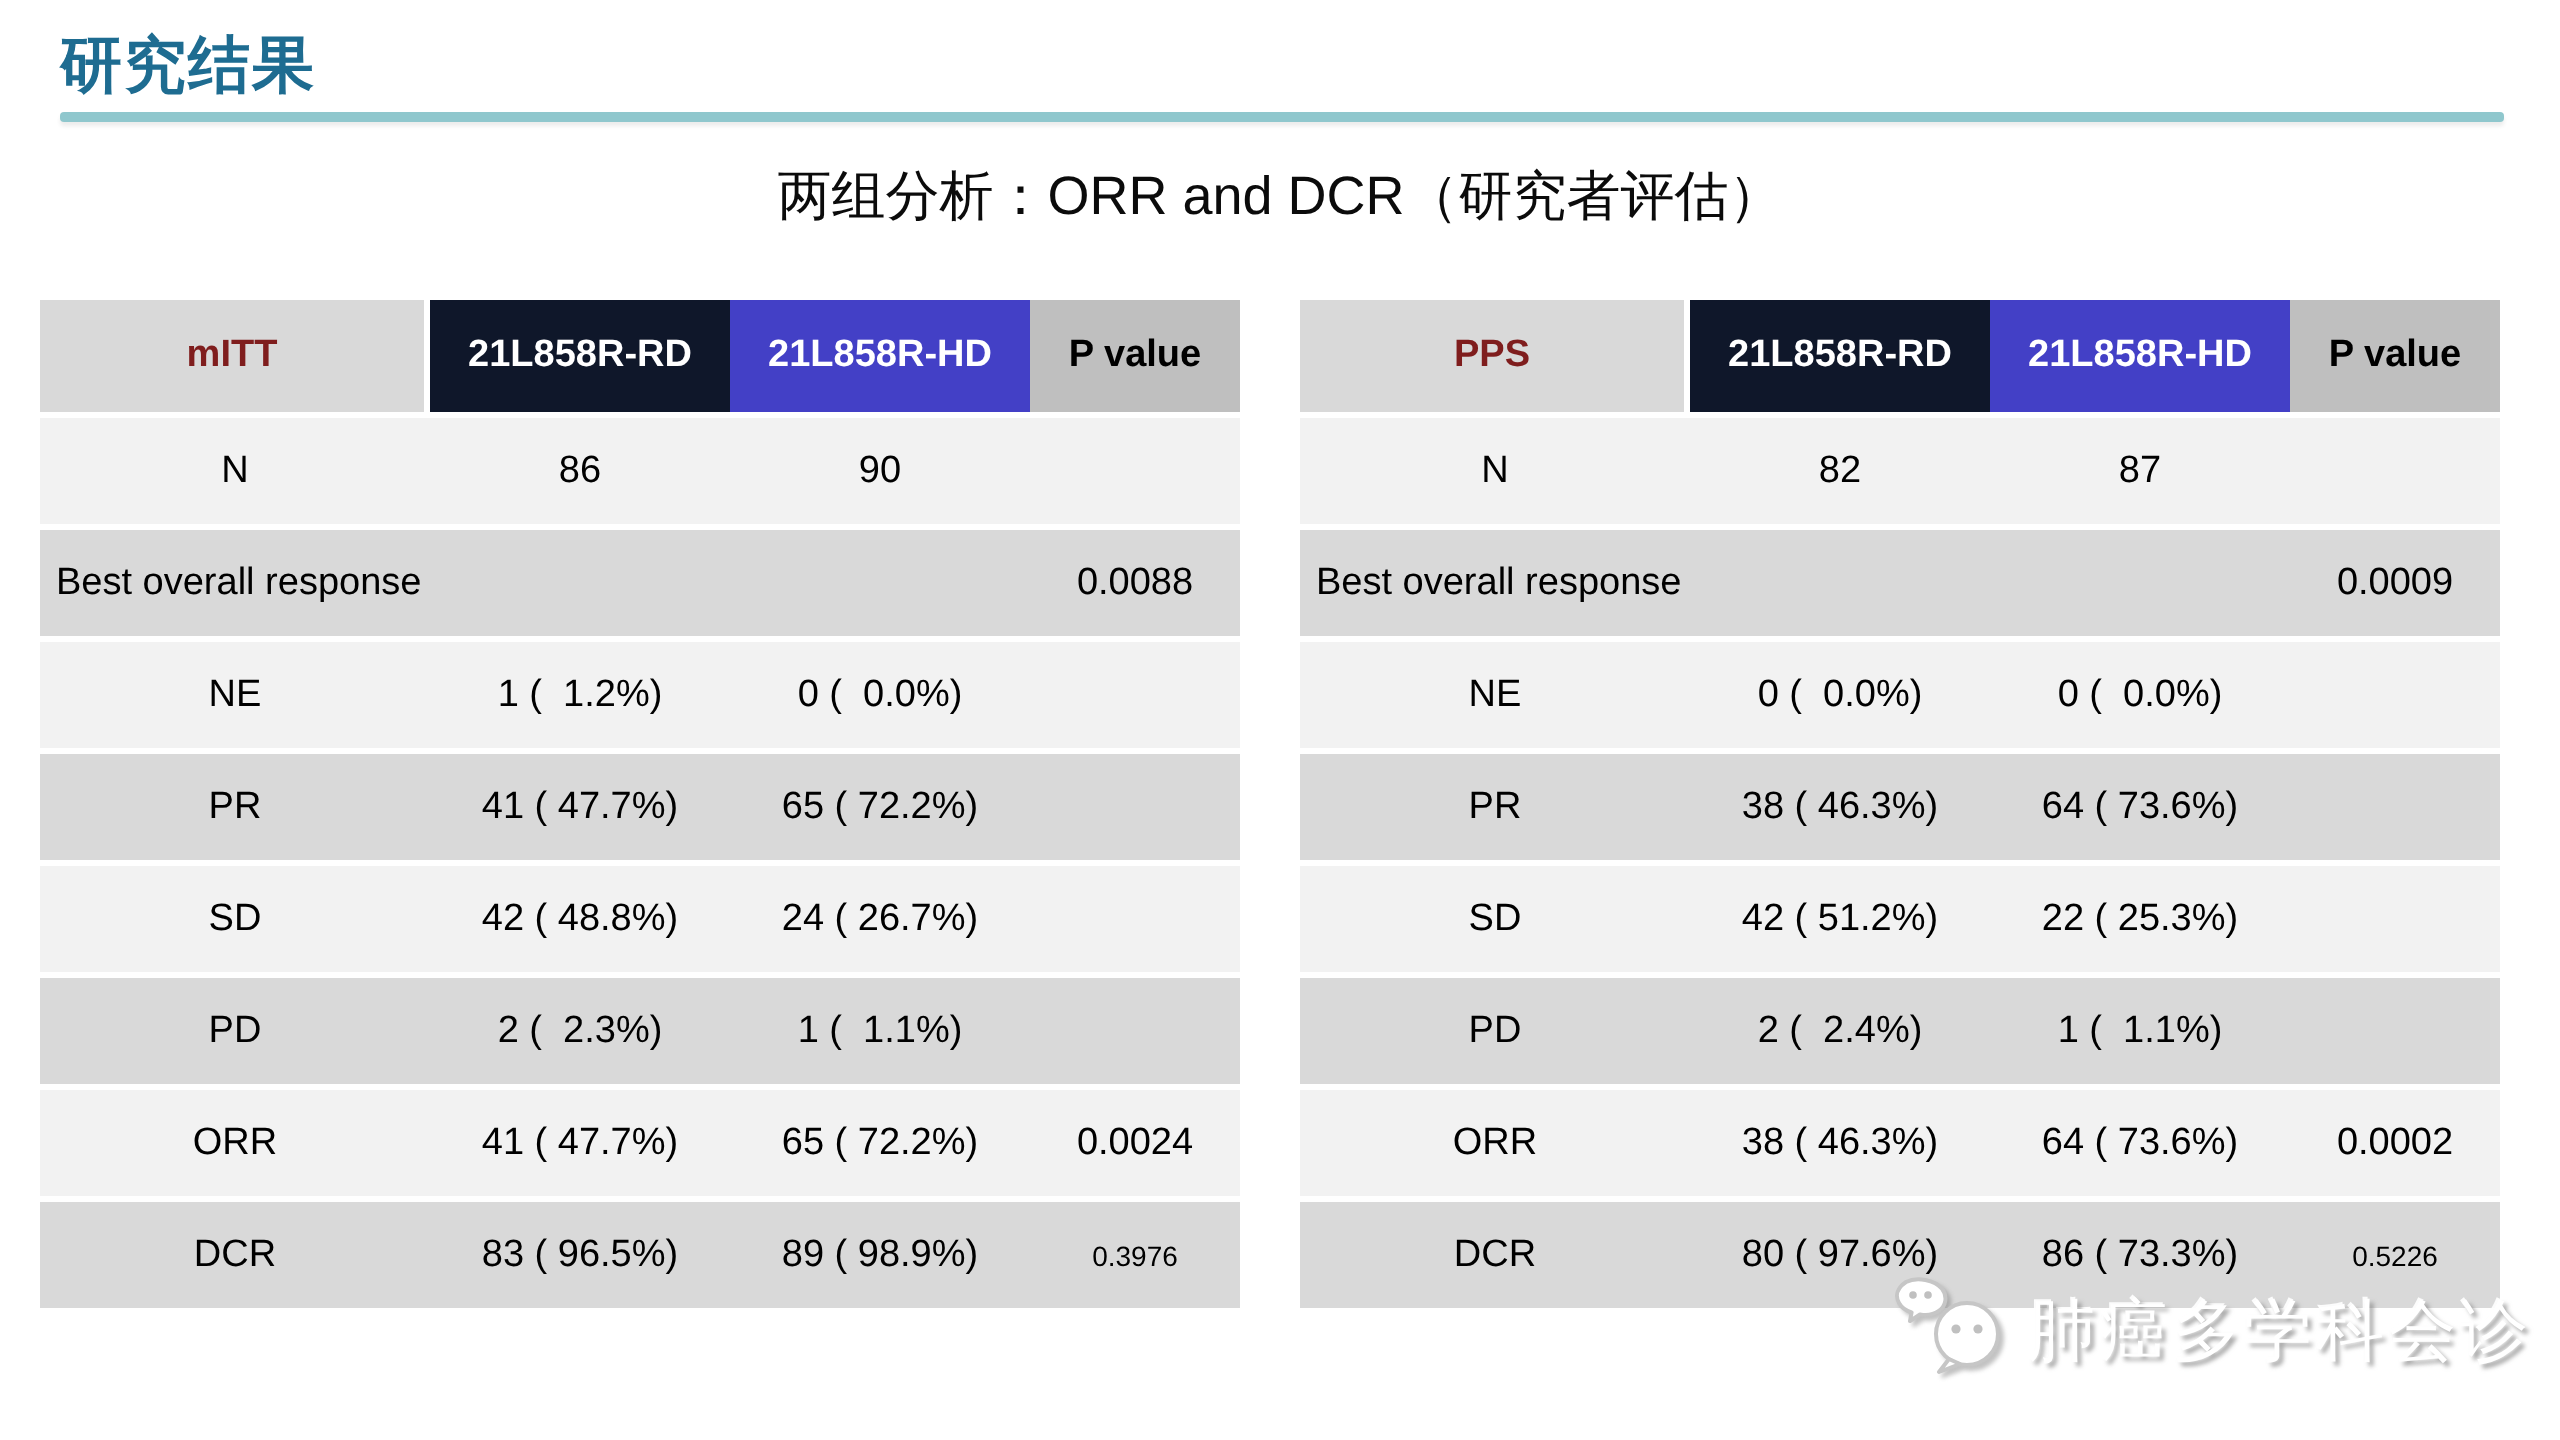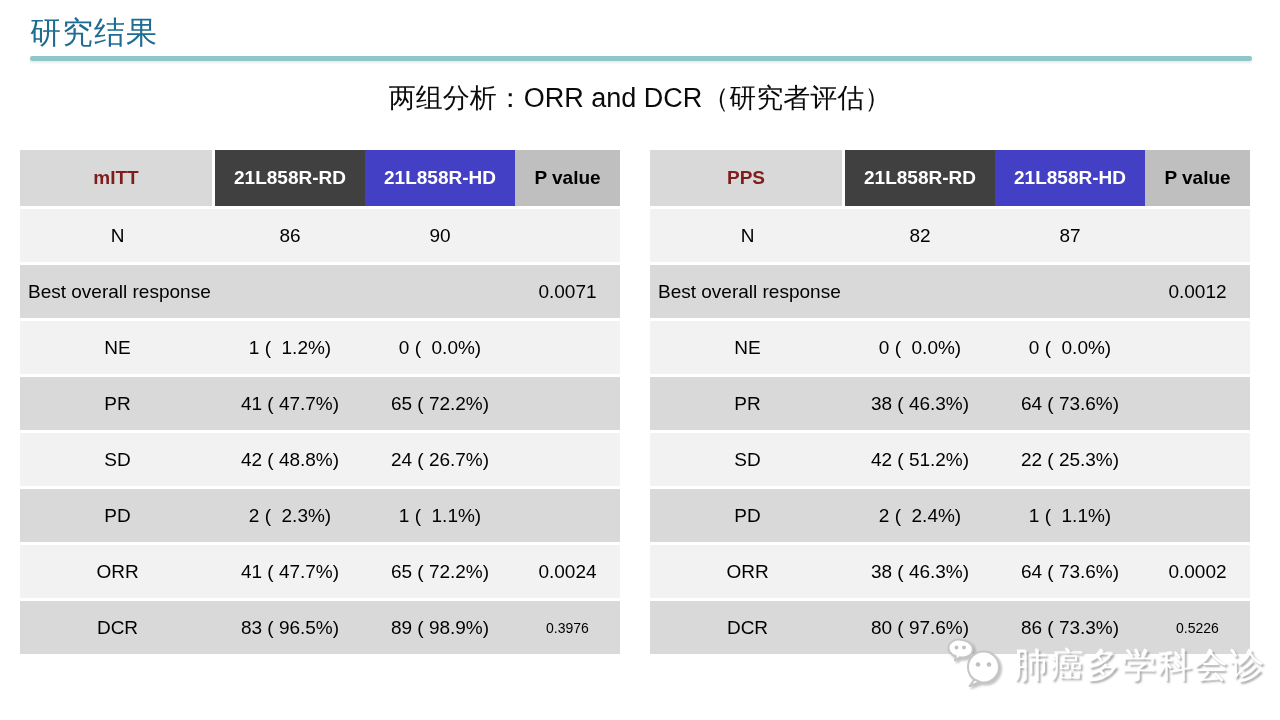--- a/index.html
+++ b/index.html
@@ -4,42 +4,42 @@
 <style>
   html,body{margin:0;padding:0;}
   body{
     width:1280px;height:720px;position:relative;overflow:hidden;
     background:#ffffff;
     font-family:"Liberation Sans", sans-serif;
     -webkit-font-smoothing:antialiased;
   }
   .title{
     position:absolute;left:30px;top:12px;
-    font-size:31px;font-weight:normal;color:#1E6C91;letter-spacing:1px;
+    font-size:31px;font-weight:bold;color:#1E6C91;letter-spacing:1px;
   }
   .title-underline{
     position:absolute;left:30px;top:56px;width:1222px;height:5px;
     background:#8FC7CD;border-radius:2px;
     box-shadow:0 2px 2px rgba(0,0,0,0.08);
   }
   .subtitle{
     position:absolute;left:0;top:80px;width:1280px;text-align:center;
     font-size:27px;font-weight:normal;color:#0b0b0b;
   }
   .dtable{position:absolute;top:150px;width:600px;}
   .table-left{left:20px;}
   .table-right{left:650px;}
   .thead{display:flex;height:56px;margin-bottom:3px;font-weight:bold;font-size:19px;}
   .cell{display:flex;align-items:center;justify-content:center;white-space:pre;}
   .col-label{width:195px;}
   .col-g1{width:150px;}
   .col-g2{width:150px;}
   .col-p{width:105px;text-align:right;}
   .head-label{width:192px;margin-right:3px;background:#D9D9D9;color:#7f1d1d;}
-  .head-rd{background:#404040;color:#fff;}
+  .head-rd{background:#0f172a;color:#fff;}
   .head-hd{background:#4340C6;color:#fff;}
   .head-p{background:#BFBFBF;color:#000;}
   .trow{display:flex;height:53px;margin-bottom:3px;font-size:19px;color:#000;}
   .tbody .trow:nth-child(odd){background:#F2F2F2;}
   .tbody .trow:nth-child(even){background:#D9D9D9;}
   .left-label{justify-content:flex-start;padding-left:8px;width:187px;}
   .p-small{font-size:14px;}
   .watermark{
     position:absolute;left:946px;top:638px;height:56px;
     display:flex;align-items:center;gap:10px;
@@ -69,21 +69,21 @@
     <div class="trow">
       <div class="cell col-label">N</div>
       <div class="cell col-g1">86</div>
       <div class="cell col-g2">90</div>
       <div class="cell col-p"></div>
     </div>
     <div class="trow">
       <div class="cell col-label left-label">Best overall response</div>
       <div class="cell col-g1"></div>
       <div class="cell col-g2"></div>
-      <div class="cell col-p">0.0071</div>
+      <div class="cell col-p">0.0088</div>
     </div>
     <div class="trow">
       <div class="cell col-label">NE</div>
       <div class="cell col-g1">1 (  1.2%)</div>
       <div class="cell col-g2">0 (  0.0%)</div>
       <div class="cell col-p"></div>
     </div>
     <div class="trow">
       <div class="cell col-label">PR</div>
       <div class="cell col-g1">41 ( 47.7%)</div>
@@ -128,21 +128,21 @@
     <div class="trow">
       <div class="cell col-label">N</div>
       <div class="cell col-g1">82</div>
       <div class="cell col-g2">87</div>
       <div class="cell col-p"></div>
     </div>
     <div class="trow">
       <div class="cell col-label left-label">Best overall response</div>
       <div class="cell col-g1"></div>
       <div class="cell col-g2"></div>
-      <div class="cell col-p">0.0012</div>
+      <div class="cell col-p">0.0009</div>
     </div>
     <div class="trow">
       <div class="cell col-label">NE</div>
       <div class="cell col-g1">0 (  0.0%)</div>
       <div class="cell col-g2">0 (  0.0%)</div>
       <div class="cell col-p"></div>
     </div>
     <div class="trow">
       <div class="cell col-label">PR</div>
       <div class="cell col-g1">38 ( 46.3%)</div>

